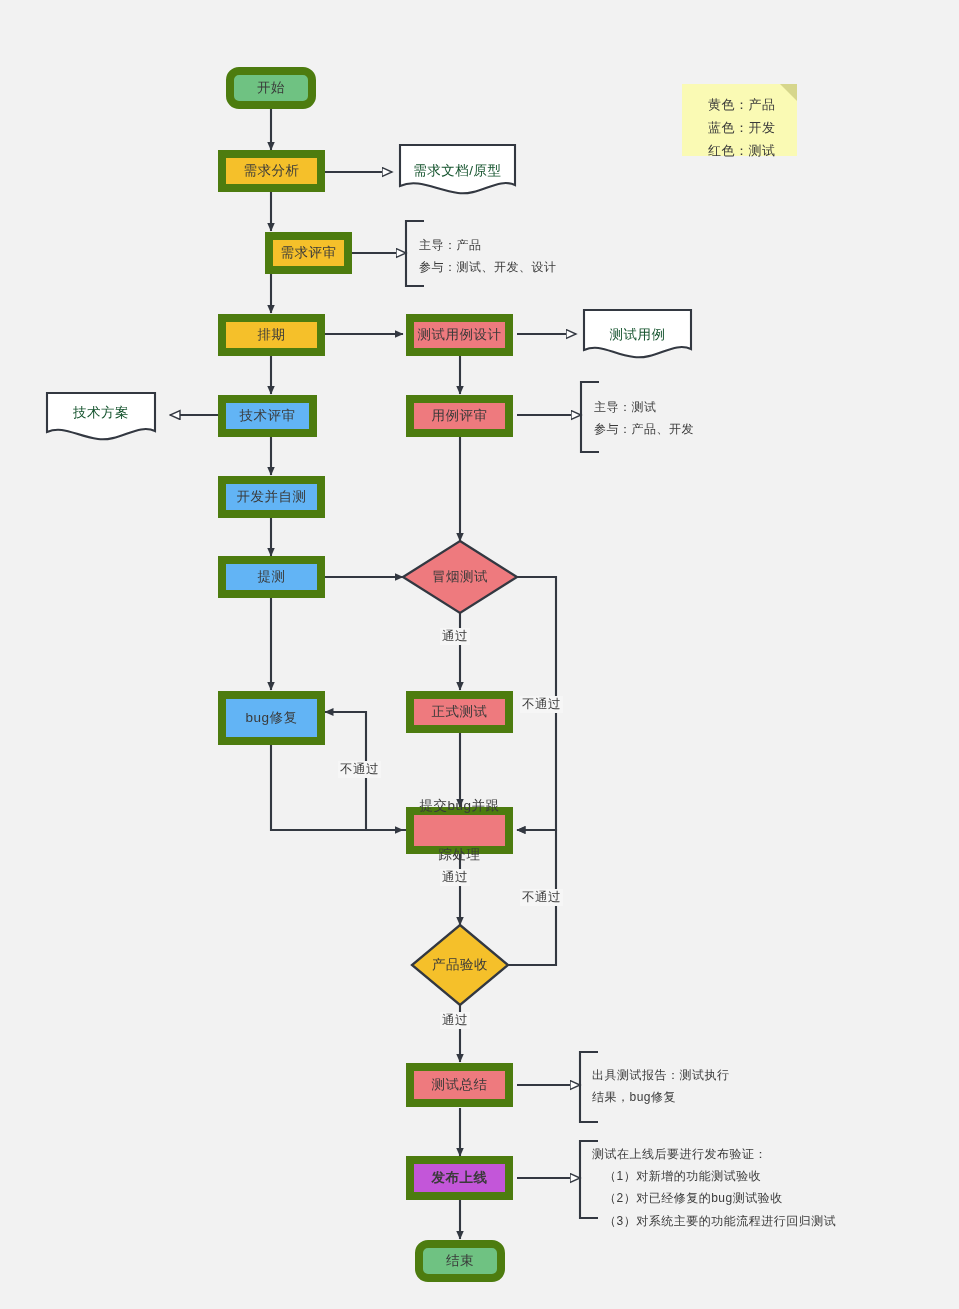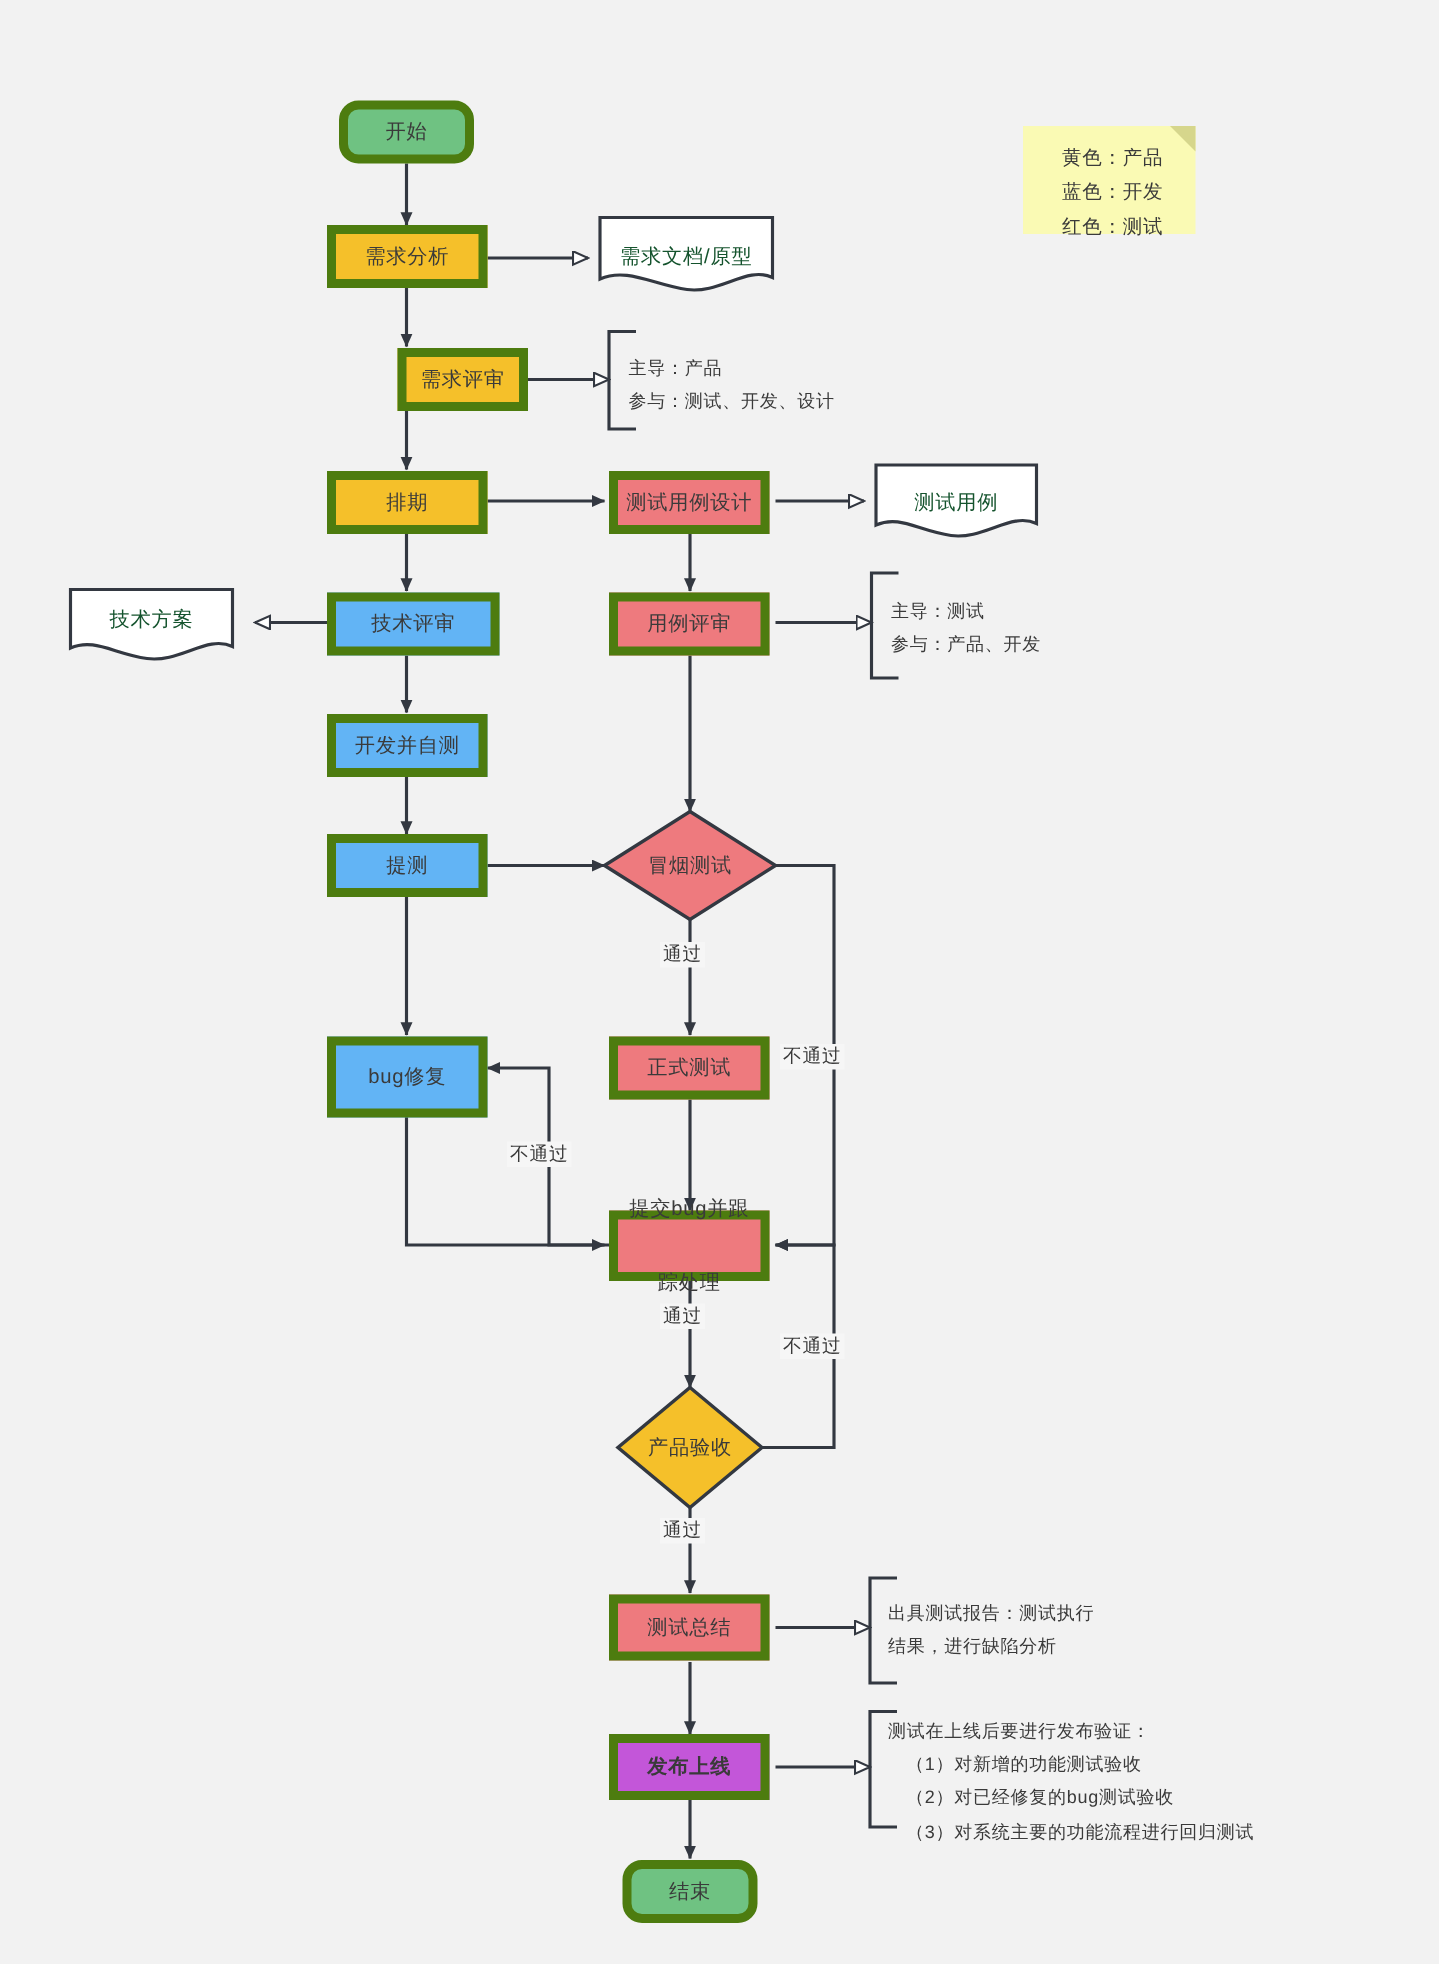--- a/index.html
+++ b/index.html
@@ -28,21 +28,21 @@
   .node {
     position: absolute;
     box-sizing: border-box;
     display: flex;
     align-items: center;
     justify-content: center;
     text-align: center;
     color: #3a3a3a;
     font-size: 13.5px;
     line-height: 1.25;
-    border: 6px solid #4d7c0f;
+    border: 8px solid #4d7c0f;
     letter-spacing: 0.5px;
   }
   .node.process { }
   .node.terminator {
     border-radius: 13px;
   }
   .node.yellow  { background: #F5C02A; }
   .node.blue    { background: #62B4F5; }
   .node.red     { background: #EE7A7E; }
   .node.purple  { background: #C356D9; }
@@ -200,21 +200,21 @@
   </div>
 
   <div class="node process yellow" style="left:218px; top:232px; width:87px; height:42px;margin-left:47px;">
     <span>需求评审</span>
   </div>
 
   <div class="node process yellow" style="left:218px; top:314px; width:107px; height:42px;">
     <span>排期</span>
   </div>
 
-  <div class="node process blue" style="left:218px; top:395px; width:115px; height:42px;">
+  <div class="node process blue" style="left:218px; top:395px; width:99px; height:42px;">
     <span>技术评审</span>
   </div>
 
   <div class="node process blue" style="left:218px; top:476px; width:107px; height:42px;">
     <span>开发并自测</span>
   </div>
 
   <div class="node process blue" style="left:218px; top:556px; width:107px; height:42px;">
     <span>提测</span>
   </div>
@@ -265,21 +265,21 @@
     <div>参与：测试、开发、设计</div>
   </div>
 
   <div class="annot" style="left:594px; top:396px;">
     <div>主导：测试</div>
     <div>参与：产品、开发</div>
   </div>
 
   <div class="annot" style="left:592px; top:1064px;">
     <div>出具测试报告：测试执行</div>
-    <div>结果，进行缺陷分析</div>
+    <div>结果，bug修复</div>
   </div>
 
   <div class="annot" style="left:592px; top:1143px;">
     <div>测试在上线后要进行发布验证：</div>
     <div style="padding-left:12px;">（1）对新增的功能测试验收</div>
     <div style="padding-left:12px;">（2）对已经修复的bug测试验收</div>
     <div style="padding-left:12px;">（3）对系统主要的功能流程进行回归测试</div>
   </div>
 
   <div class="edge-label" style="left:440px; top:628px;">通过</div>

